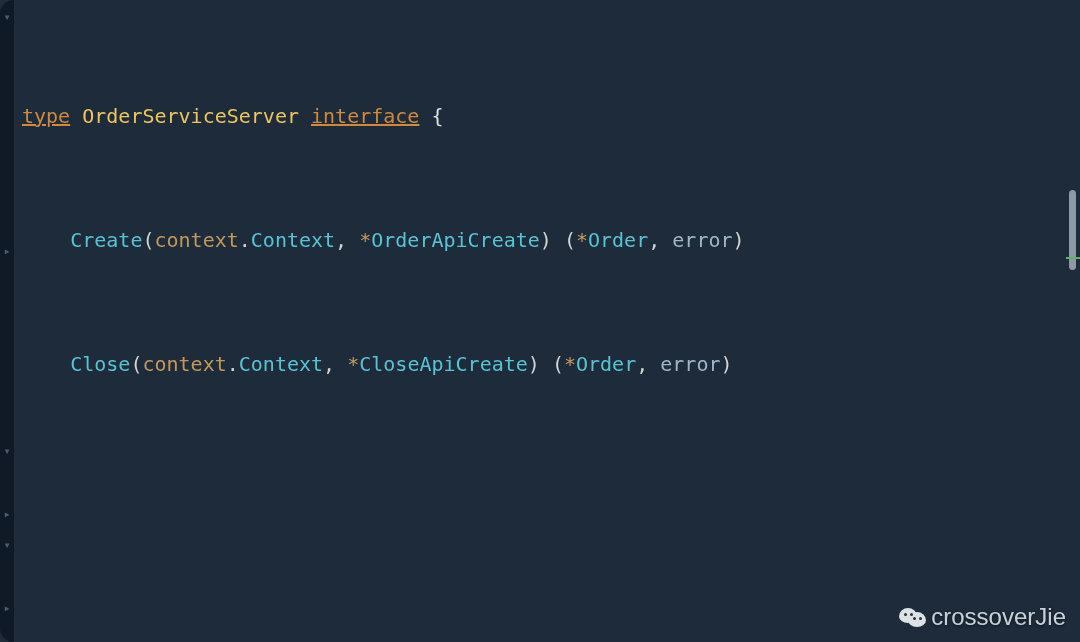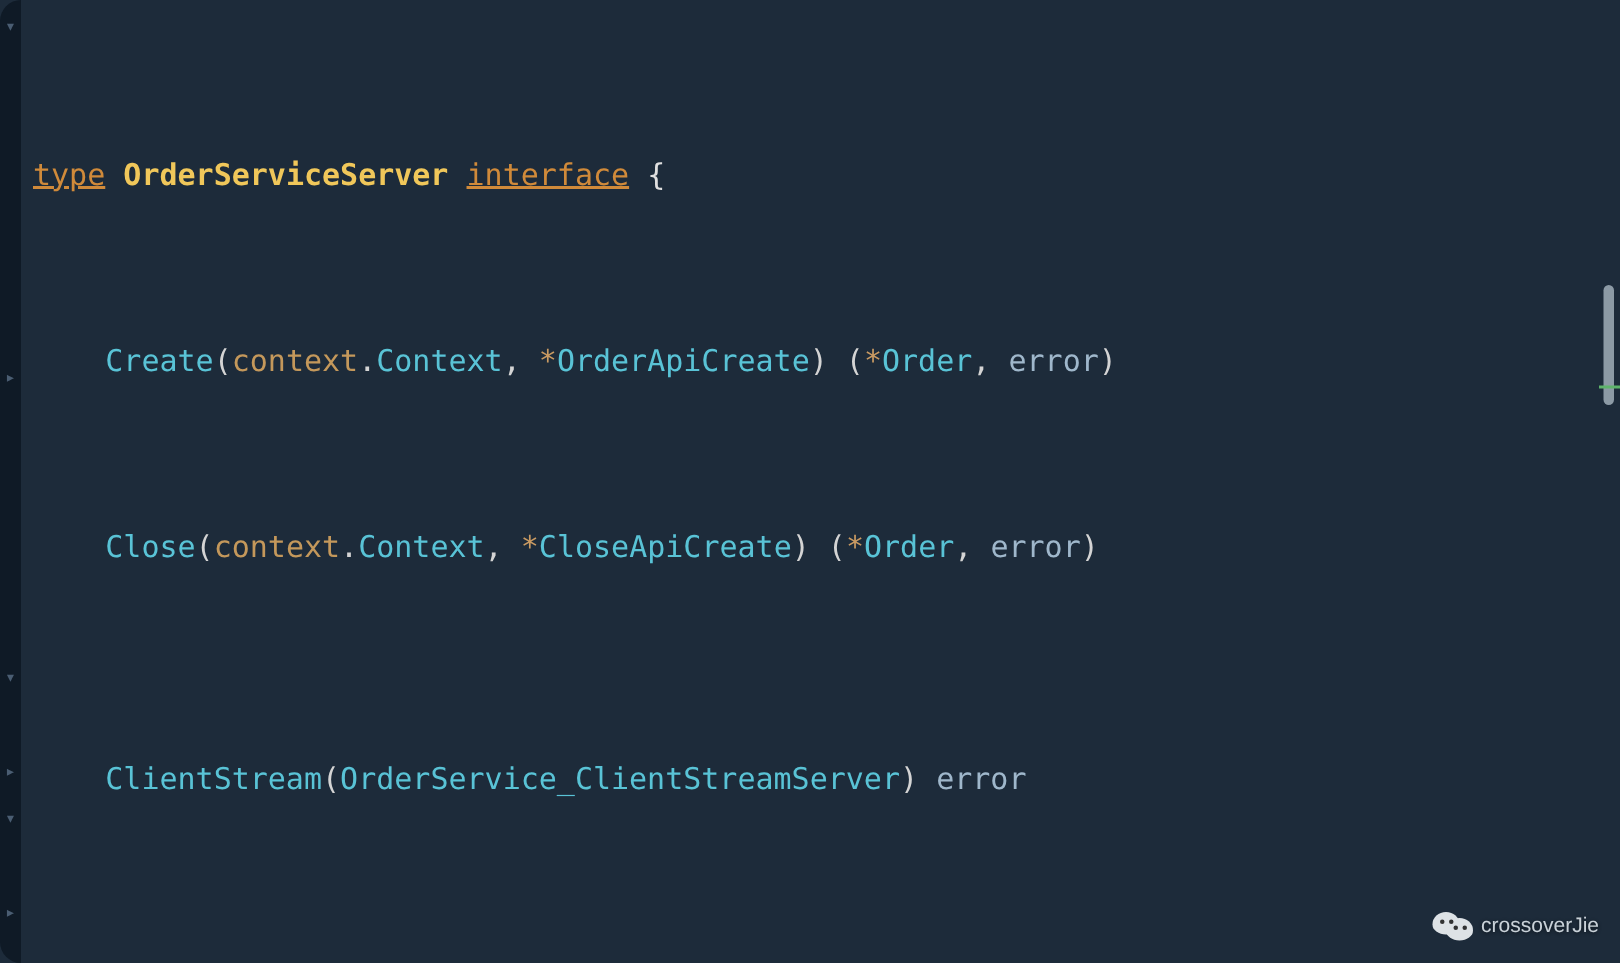--- a/index.html
+++ b/index.html
@@ -67,21 +67,21 @@
     padding: 8px 0 0 4px;
     white-space: pre;
     overflow: hidden;
     position: relative;
   }
   .line {
     height: 31px;
     padding-left: 4px;
   }
   .kw { color: var(--keyword); text-decoration: underline; }
-  .tn { color: var(--type-name); font-weight: 700; }
+  .tn { color: var(--type-name); font-weight: 400; }
   .id { color: var(--ident); }
   .pk { color: var(--pkg); }
   .st { color: var(--star); }
   .pr { color: var(--paren); }
   .er { color: var(--errret); }
   .br { color: var(--brace); }
   .scrollbar {
     position: absolute;
     right: 4px;
     top: 190px;
@@ -101,21 +101,21 @@
   }
   .watermark {
     position: absolute;
     right: 14px;
     bottom: 10px;
     display: flex;
     align-items: center;
     gap: 6px;
     color: #d8e0e6;
     font-family: -apple-system, Helvetica, Arial, sans-serif;
-    font-size: 14px;
+    font-size: 24px;
     font-weight: 500;
     opacity: 0.92;
     text-shadow: 0 1px 3px rgba(0,0,0,0.6);
   }
   .watermark .bubble {
     position: relative;
     width: 26px;
     height: 22px;
   }
   .watermark .bubble .b1, .watermark .bubble .b2 {
@@ -146,21 +146,20 @@
 
   <div class="code">
 
     <div class="line"><span class="kw">type</span> <span class="tn">OrderServiceServer</span> <span class="kw">interface</span> <span class="br">{</span></div>
 
     <div class="line">    <span class="id">Create</span><span class="pr">(</span><span class="pk">context</span><span class="pr">.</span><span class="id">Context</span><span class="pr">, </span><span class="st">*</span><span class="id">OrderApiCreate</span><span class="pr">) (</span><span class="st">*</span><span class="id">Order</span><span class="pr">, </span><span class="er">error</span><span class="pr">)</span></div>
 
     <div class="line">    <span class="id">Close</span><span class="pr">(</span><span class="pk">context</span><span class="pr">.</span><span class="id">Context</span><span class="pr">, </span><span class="st">*</span><span class="id">CloseApiCreate</span><span class="pr">) (</span><span class="st">*</span><span class="id">Order</span><span class="pr">, </span><span class="er">error</span><span class="pr">)</span></div>
 
 
-    <div class="line">    <span class="id">ClientStream</span><span class="pr">(</span><span class="id">OrderService_ClientStreamServer</span><span class="pr">) </span><span class="er">error</span></div>
 
     
 
     
 
     
 
     
 
     

